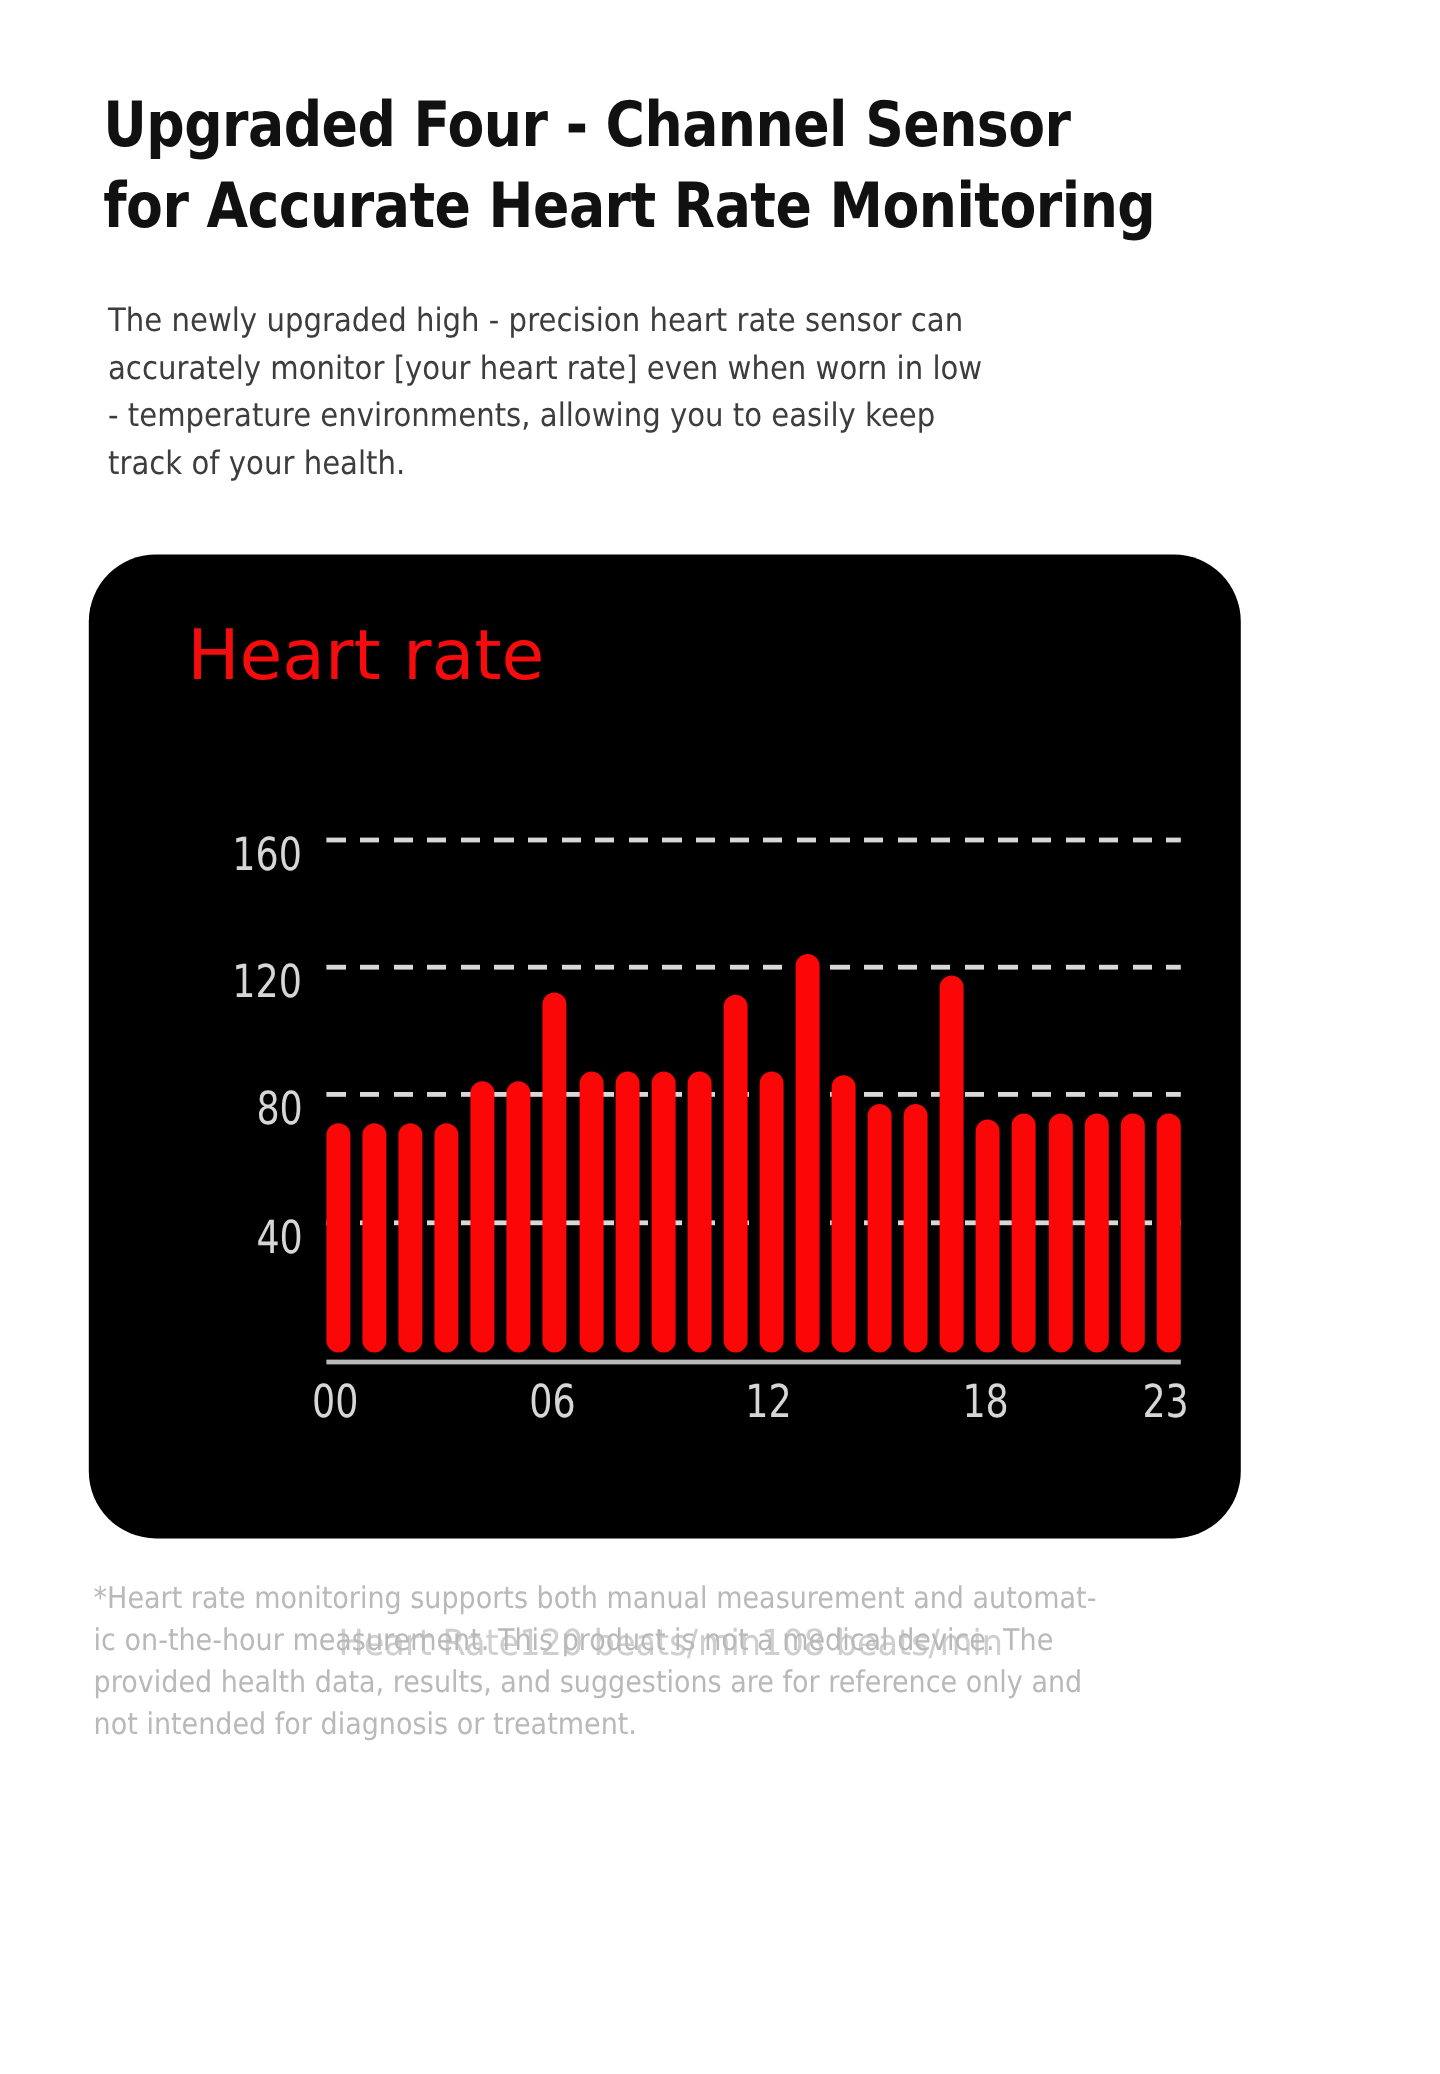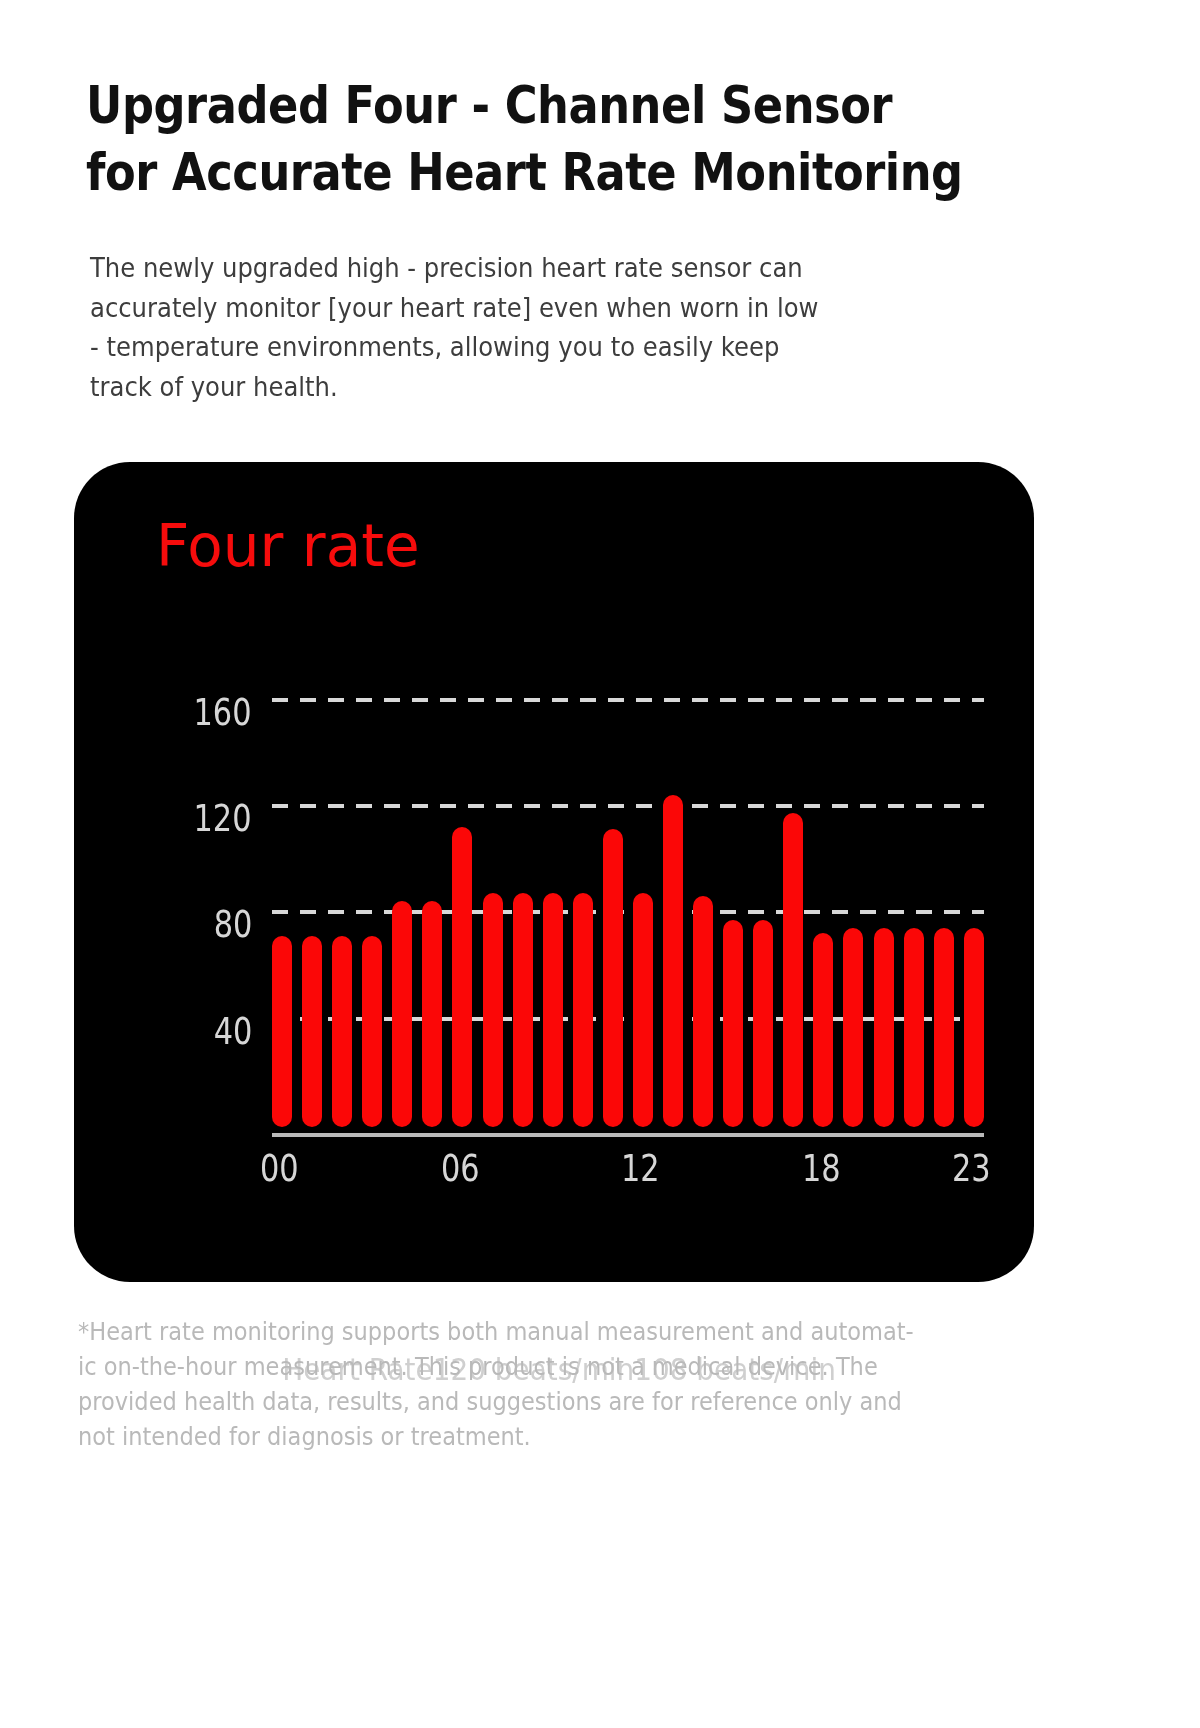--- a/index.html
+++ b/index.html
@@ -200,21 +200,21 @@
 
   <p class="intro">
     <span class="intro-line">The newly upgraded high - precision heart rate sensor can</span>
     <span class="intro-line">accurately monitor [your heart rate] even when worn in low</span>
     <span class="intro-line"> - temperature environments, allowing you to easily keep</span>
     <span class="intro-line">track of your health.</span>
   </p>
 
   <div class="device-card">
 
-    <div class="hr-title">Four rate</div>
+    <div class="hr-title">Heart rate</div>
 
     <div class="chart">
 
       <div class="ylabel-wrap">
         <span class="ylabel" style="top: 49.8571px; color: rgb(214, 214, 214);">160</span>
         <span class="ylabel" style="top: 156.143px; color: rgb(214, 214, 214);">120</span>
         <span class="ylabel" style="top: 262.429px; color: rgb(214, 214, 214);">80</span>
         <span class="ylabel" style="top: 368.714px; color: rgb(214, 214, 214);">40</span>
       </div>
 

